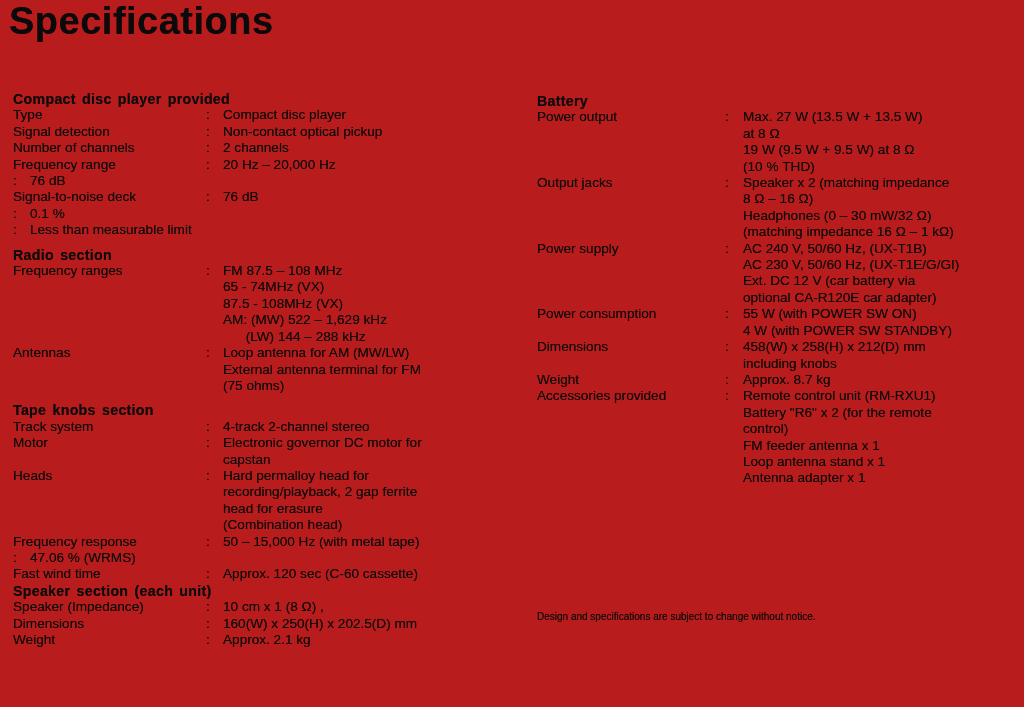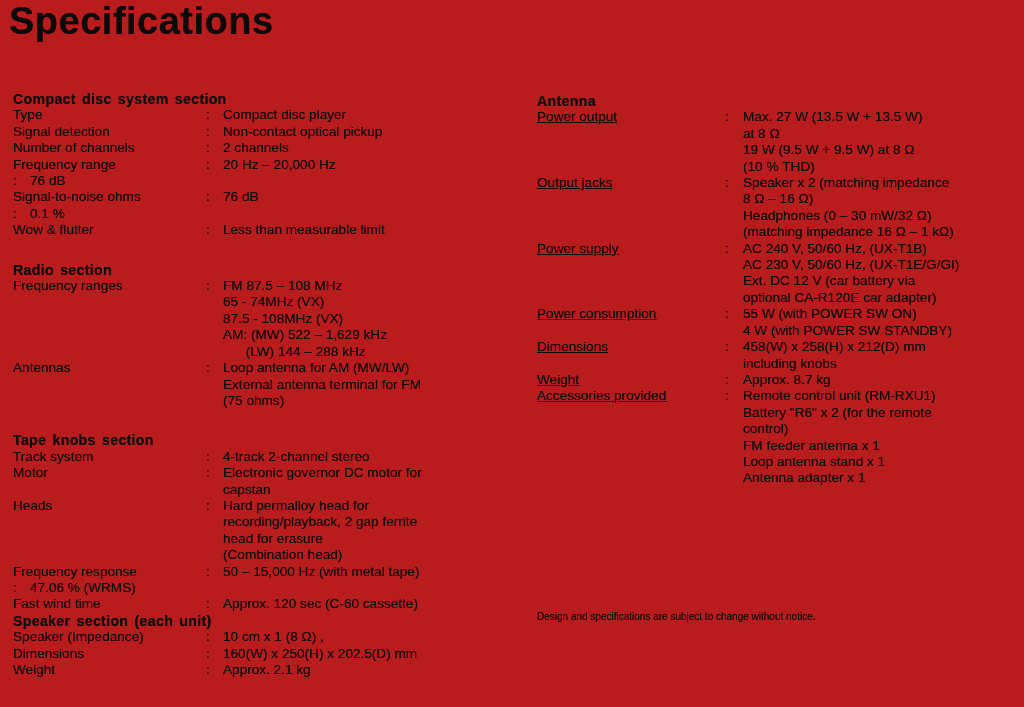--- a/index.html
+++ b/index.html
@@ -34,30 +34,30 @@
   }
   .col-left  { left: 13px;  top: 91px; width: 462px; }
   .col-right { left: 537px; top: 93px; width: 478px; }
   .section-heading {
     font-weight: 700;
     font-size: 14.2px;
     letter-spacing: 0.3px;
     word-spacing: 2px;
     white-space: pre-wrap;
   }
-  .section.gap-before { margin-top: 23px; }
+  .section.gap-before { margin-top: 8px; }
   .spec-row {
     display: flex;
     align-items: flex-start;
   }
   .spec-label {
     flex: 0 0 193px;
     white-space: pre-wrap;
   }
-  .col-right .spec-label { flex: 0 0 188px; text-decoration: underline; }
+  .col-right .spec-label { flex: 0 0 188px; }
   .spec-colon {
     flex: 0 0 17px;
   }
   .col-right .spec-colon { flex: 0 0 18px; }
   .spec-value {
     flex: 1;
     white-space: pre-wrap;
   }
   .footer-note {
     position: absolute;
@@ -68,21 +68,21 @@
     line-height: 16.4px;
   }
 </style>
 </head>
 <body>
 
 <div class="page">
   <h1 class="title">Specifications</h1>
   <div class="col col-left" id="col-left">
       <div class="section">
-        <div class="section-heading">Compact disc system section</div>
+        <div class="section-heading">Compact disc player provided</div>
         <div class="spec-row">
           <span class="spec-label">Type</span>
           <span class="spec-colon">:</span>
           <span class="spec-value">Compact disc player</span>
         </div>
         <div class="spec-row">
           <span class="spec-label">Signal detection</span>
           <span class="spec-colon">:</span>
           <span class="spec-value">Non-contact optical pickup</span>
         </div>
@@ -94,30 +94,29 @@
         <div class="spec-row">
           <span class="spec-label">Frequency range</span>
           <span class="spec-colon">:</span>
           <span class="spec-value">20 Hz – 20,000 Hz</span>
         </div>
         <div class="spec-row">
           <span class="spec-colon">:</span>
           <span class="spec-value">76 dB</span>
         </div>
         <div class="spec-row">
-          <span class="spec-label">Signal-to-noise ohms</span>
+          <span class="spec-label">Signal-to-noise deck</span>
           <span class="spec-colon">:</span>
           <span class="spec-value">76 dB</span>
         </div>
         <div class="spec-row">
           <span class="spec-colon">:</span>
           <span class="spec-value">0.1 %</span>
         </div>
         <div class="spec-row">
-          <span class="spec-label">Wow &amp; flutter</span>
           <span class="spec-colon">:</span>
           <span class="spec-value">Less than measurable limit</span>
         </div>
       </div>
       <div class="section gap-before">
         <div class="section-heading">Radio section</div>
         <div class="spec-row">
           <span class="spec-label">Frequency ranges</span>
           <span class="spec-colon">:</span>
           <span class="spec-value">FM 87.5 – 108 MHz
@@ -184,21 +183,21 @@
         </div>
         <div class="spec-row">
           <span class="spec-label">Weight</span>
           <span class="spec-colon">:</span>
           <span class="spec-value">Approx. 2.1 kg</span>
         </div>
       </div>
     </div>
   <div class="col col-right" id="col-right">
       <div class="section">
-        <div class="section-heading">Antenna</div>
+        <div class="section-heading">Battery</div>
         <div class="spec-row">
           <span class="spec-label">Power output</span>
           <span class="spec-colon">:</span>
           <span class="spec-value">Max. 27 W (13.5 W + 13.5 W)
 at 8 Ω
 19 W (9.5 W + 9.5 W) at 8 Ω
 (10 % THD)</span>
         </div>
         <div class="spec-row">
           <span class="spec-label">Output jacks</span>

